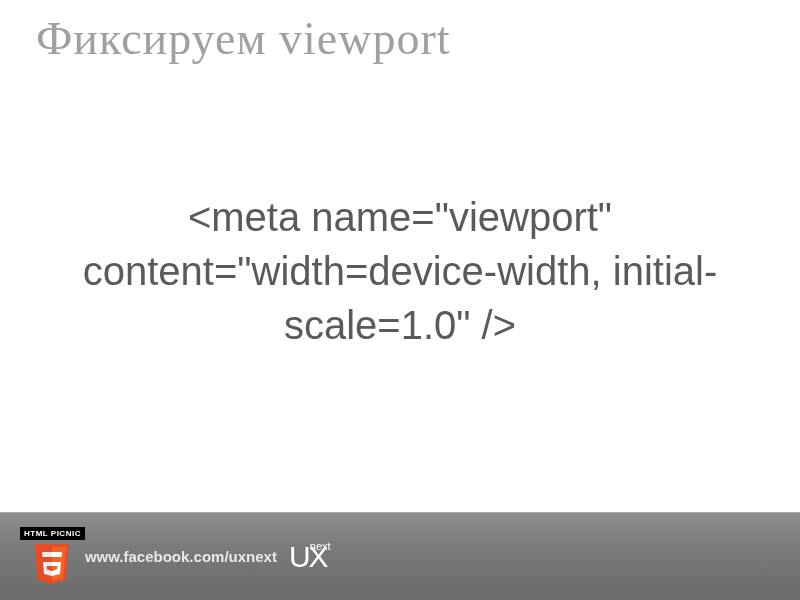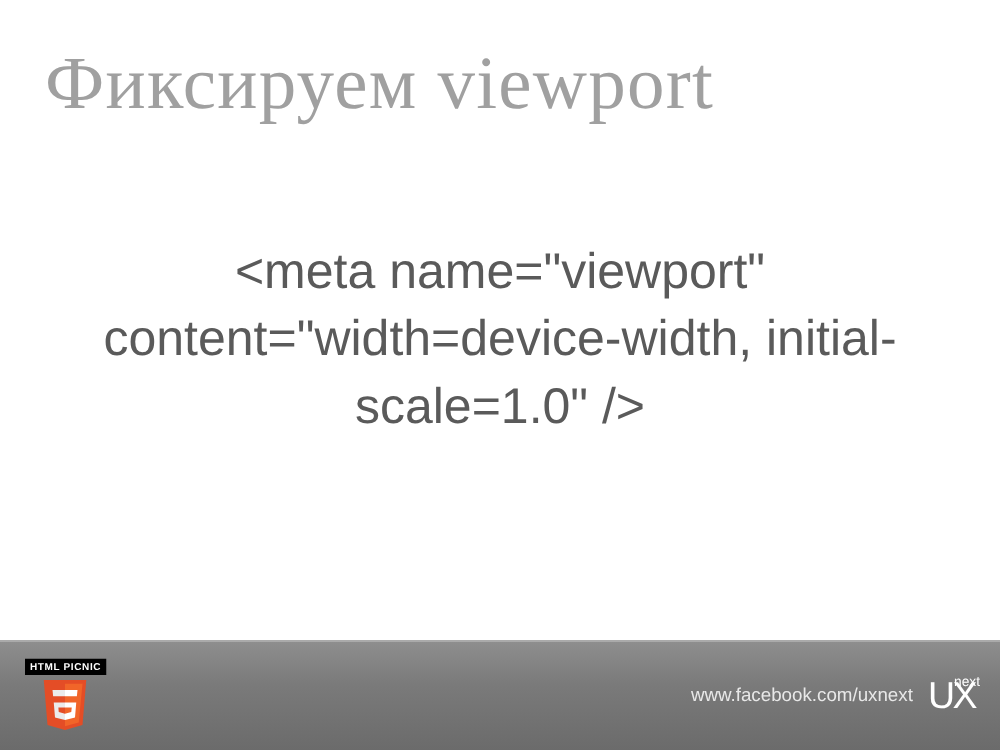--- a/index.html
+++ b/index.html
@@ -6,23 +6,23 @@
     body {
       width: 800px;
       height: 600px;
       background: #ffffff;
       font-family: Georgia, 'Times New Roman', serif;
       overflow: hidden;
       position: relative;
     }
     .slide-title {
       color: #a0a0a0;
-      font-size: 60px;
+      font-size: 46px;
       font-weight: normal;
-      padding: 32px 0 0 36px;
+      padding: 12px 0 0 36px;
       letter-spacing: 1px;
     }
     .slide-body {
       position: absolute;
       top: 190px;
       left: 0;
       right: 0;
       text-align: center;
       padding: 0 40px;
     }
@@ -36,21 +36,21 @@
     .footer {
       position: absolute;
       bottom: 0;
       left: 0;
       right: 0;
       height: 88px;
       background: linear-gradient(to bottom, #8e8e8e 0%, #7a7a7a 40%, #6b6b6b 100%);
       border-top: 1px solid #aaa;
       display: flex;
       align-items: center;
-      justify-content: space-between;
+      justify-content: flex-start;
       padding: 0 20px 0 20px;
     }
     .footer-left {
       display: flex;
       flex-direction: column;
       align-items: center;
       gap: 2px;
     }
     .html-picnic {
       background: #000;
@@ -72,20 +72,21 @@
       gap: 12px;
     }
     .footer-links {
       display: flex;
       flex-direction: column;
       align-items: flex-end;
       gap: 20px;
       font-family: Arial, sans-serif;
       font-size: 15px;
       color: #e8e8e8;
+      font-weight: bold;
     }
     .ux-logo {
       display: flex;
       align-items: flex-end;
       position: relative;
     }
     .ux-text {
       font-family: Arial, sans-serif;
       font-size: 30px;
       font-weight: 300;

